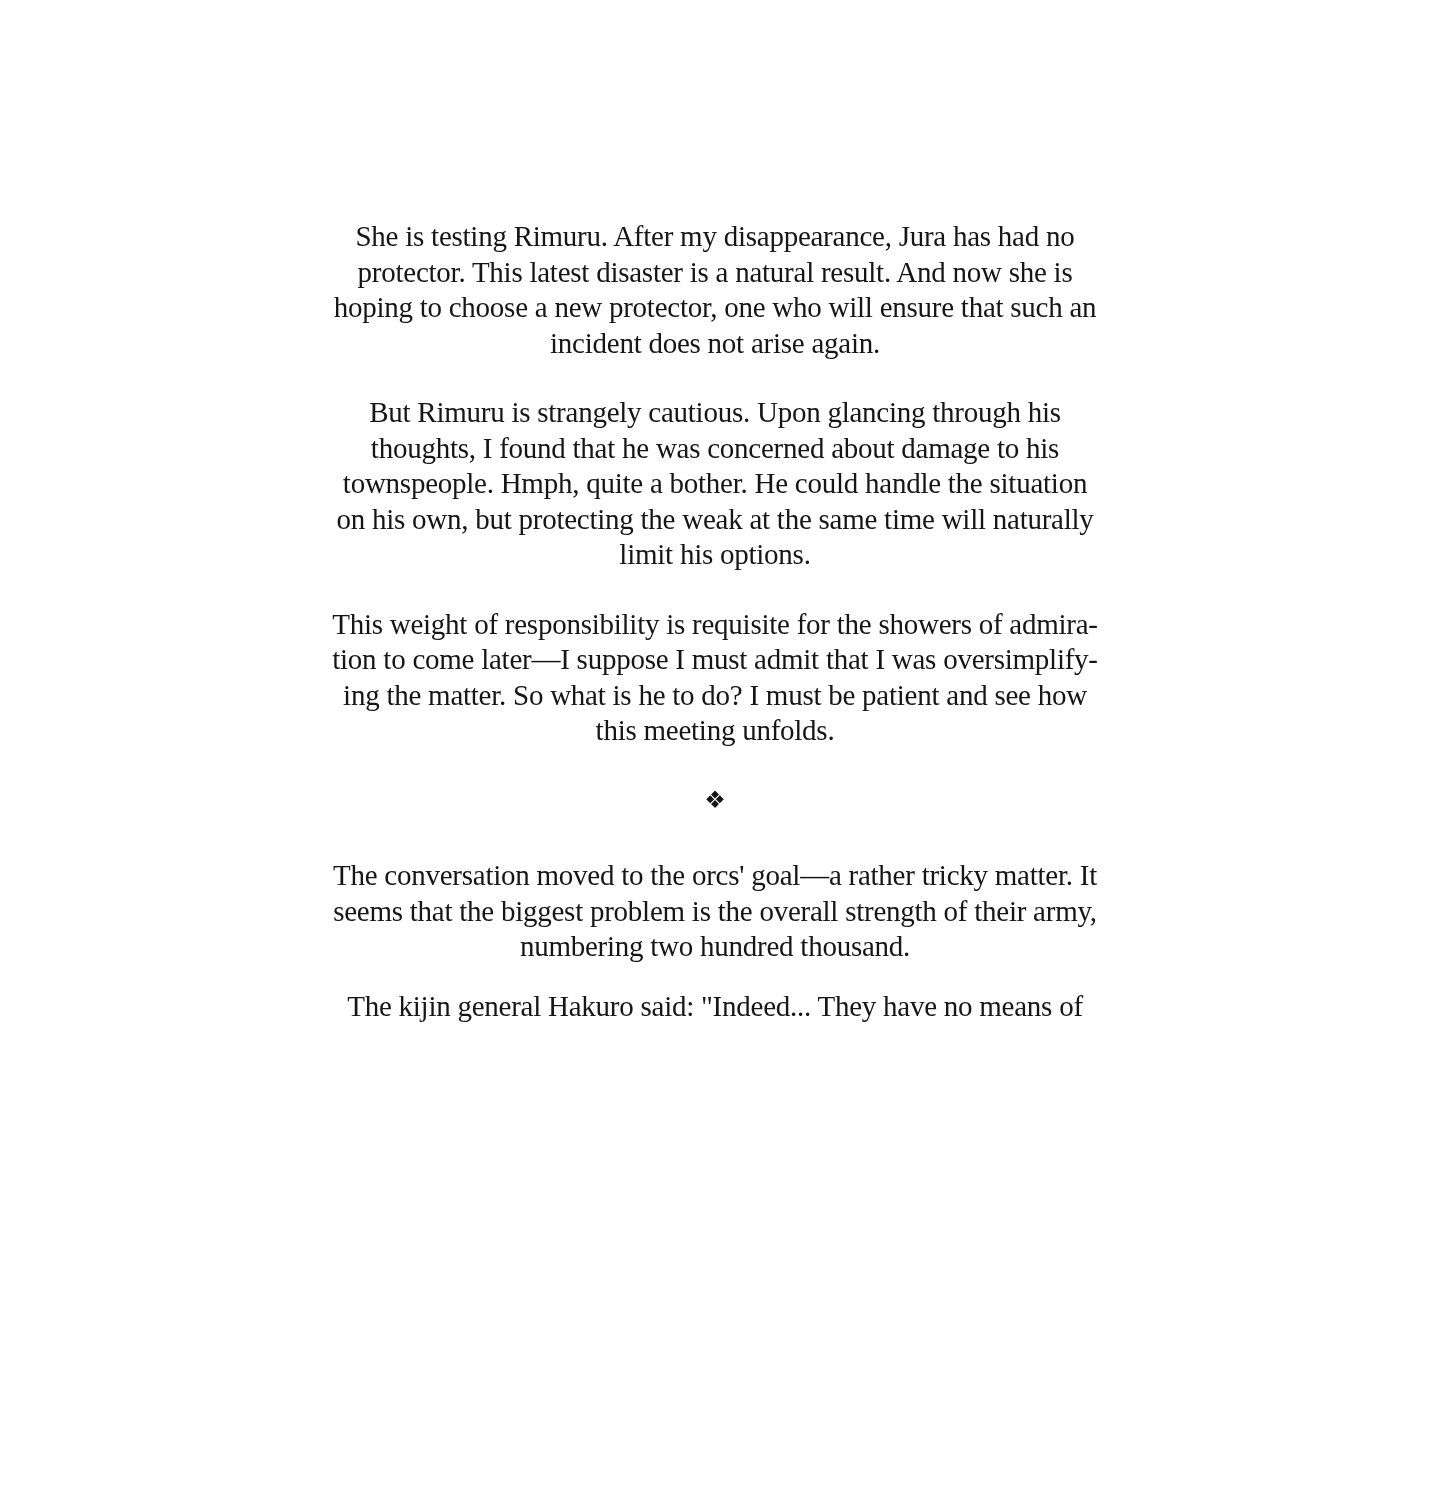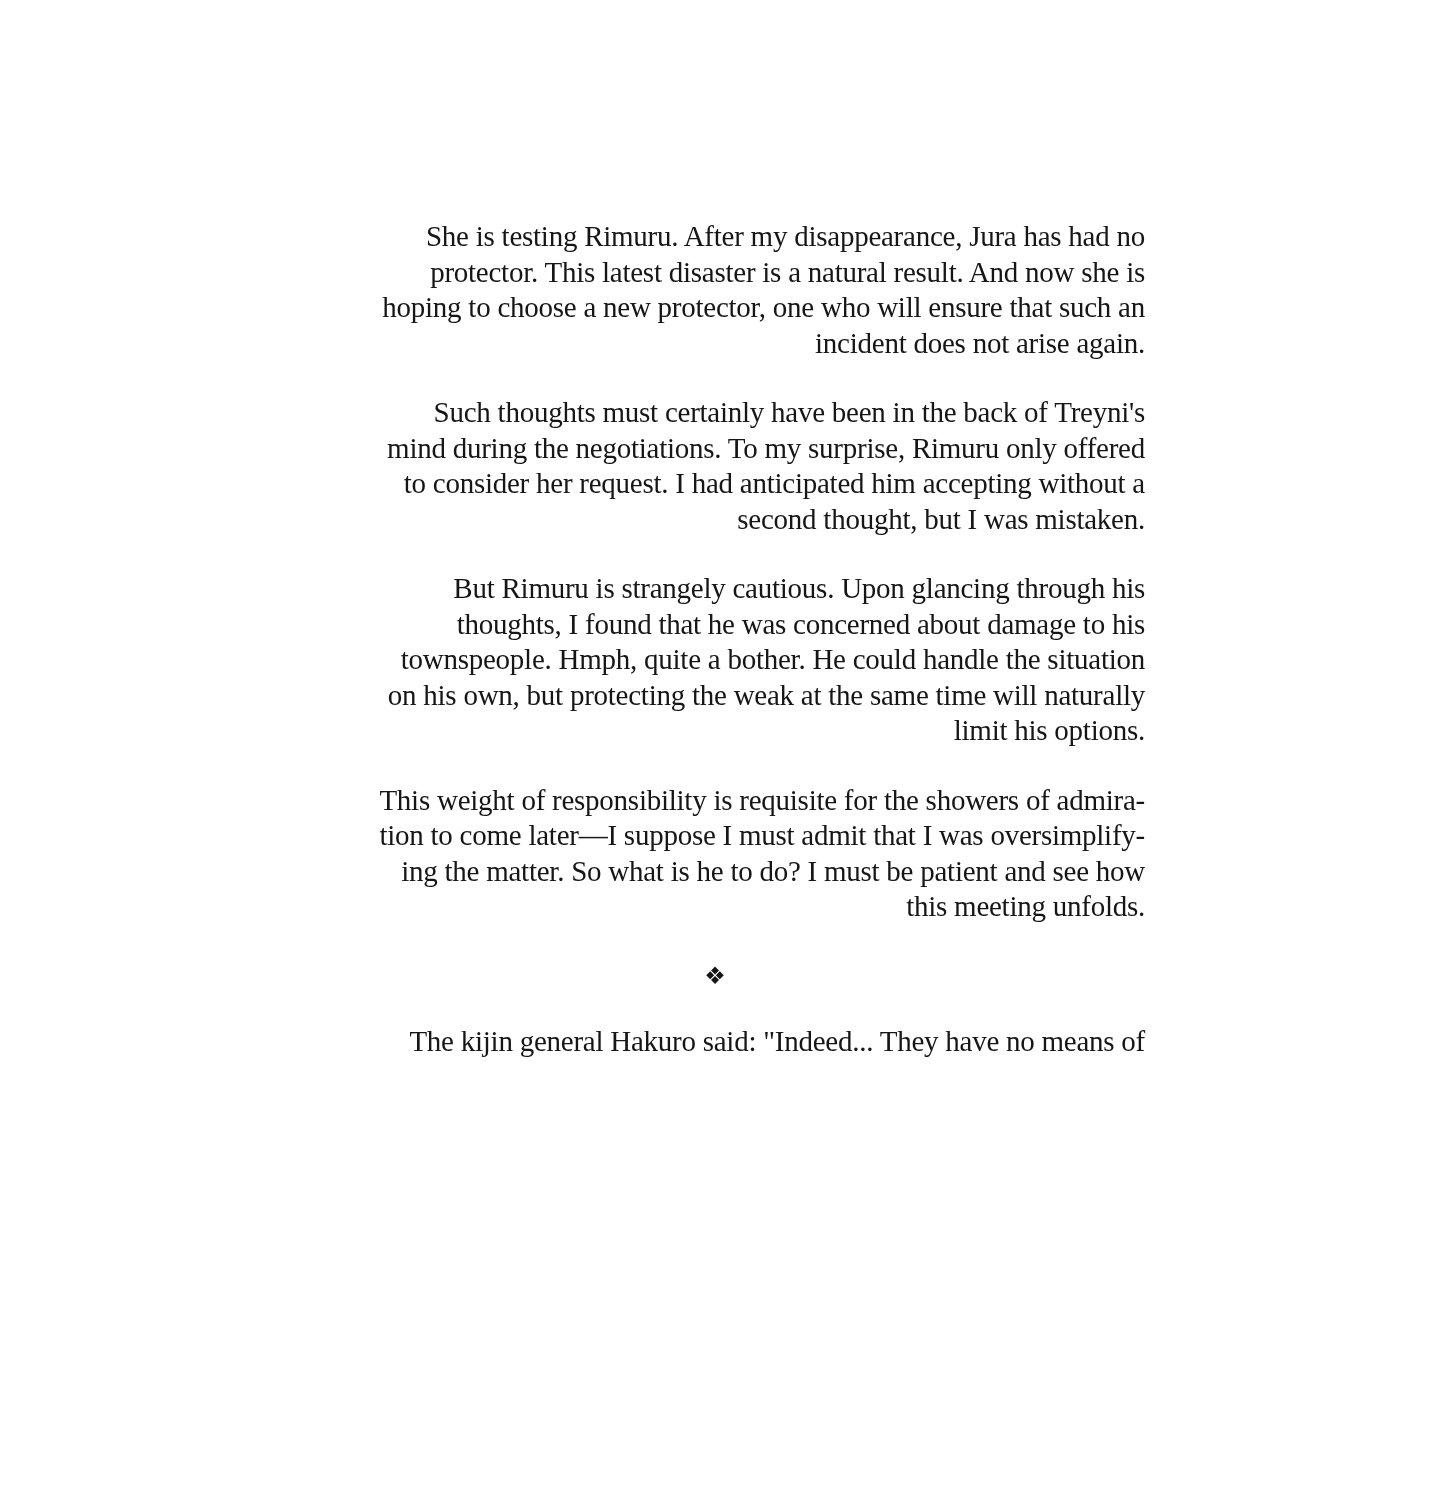--- a/index.html
+++ b/index.html
@@ -22,21 +22,21 @@
     box-sizing: border-box;
   }
   .para {
     margin: 0 0 34px 0;
     font-family: "Liberation Serif", "DejaVu Serif", serif;
     font-size: 29px;
     line-height: 35.5px;
     letter-spacing: -0.25px;
     color: #161616;
     white-space: pre;
-    text-align: right;
+    text-align: center;
   }
   .divider {
     margin: 34px 0 40px 0;
     font-family: "DejaVu Sans", sans-serif;
     font-size: 24px;
     line-height: 35.5px;
     color: #161616;
     text-align: center;
   }
   .para.cut {
@@ -45,30 +45,29 @@
   }
 </style>
 </head>
 <body>
 
 <div class="page">
   <p class="para">She is testing Rimuru. After my disappearance, Jura has had no
 protector. This latest disaster is a natural result. And now she is
 hoping to choose a new protector, one who will ensure that such an
 incident does not arise again.</p>
-  <p class="para">Such thoughts must certainly have been in the back of Treyni's
-mind during the negotiations. To my surprise, Rimuru only offered
-to consider her request. I had anticipated him accepting without a
-second thought, but I was mistaken.</p>
   <p class="para">But Rimuru is strangely cautious. Upon glancing through his
 thoughts, I found that he was concerned about damage to his
 townspeople. Hmph, quite a bother. He could handle the situation
 on his own, but protecting the weak at the same time will naturally
 limit his options.</p>
   <p class="para">This weight of responsibility is requisite for the showers of admira-
 tion to come later—I suppose I must admit that I was oversimplify-
 ing the matter. So what is he to do? I must be patient and see how
 this meeting unfolds.</p>
   <div class="divider">
     <span>❖</span>
   </div>
+  <p class="para">The conversation moved to the orcs' goal—a rather tricky matter. It
+seems that the biggest problem is the overall strength of their army,
+numbering two hundred thousand.</p>
   <p class="para cut">The kijin general Hakuro said: "Indeed... They have no means of</p>
 </div>
 
 </body></html>

